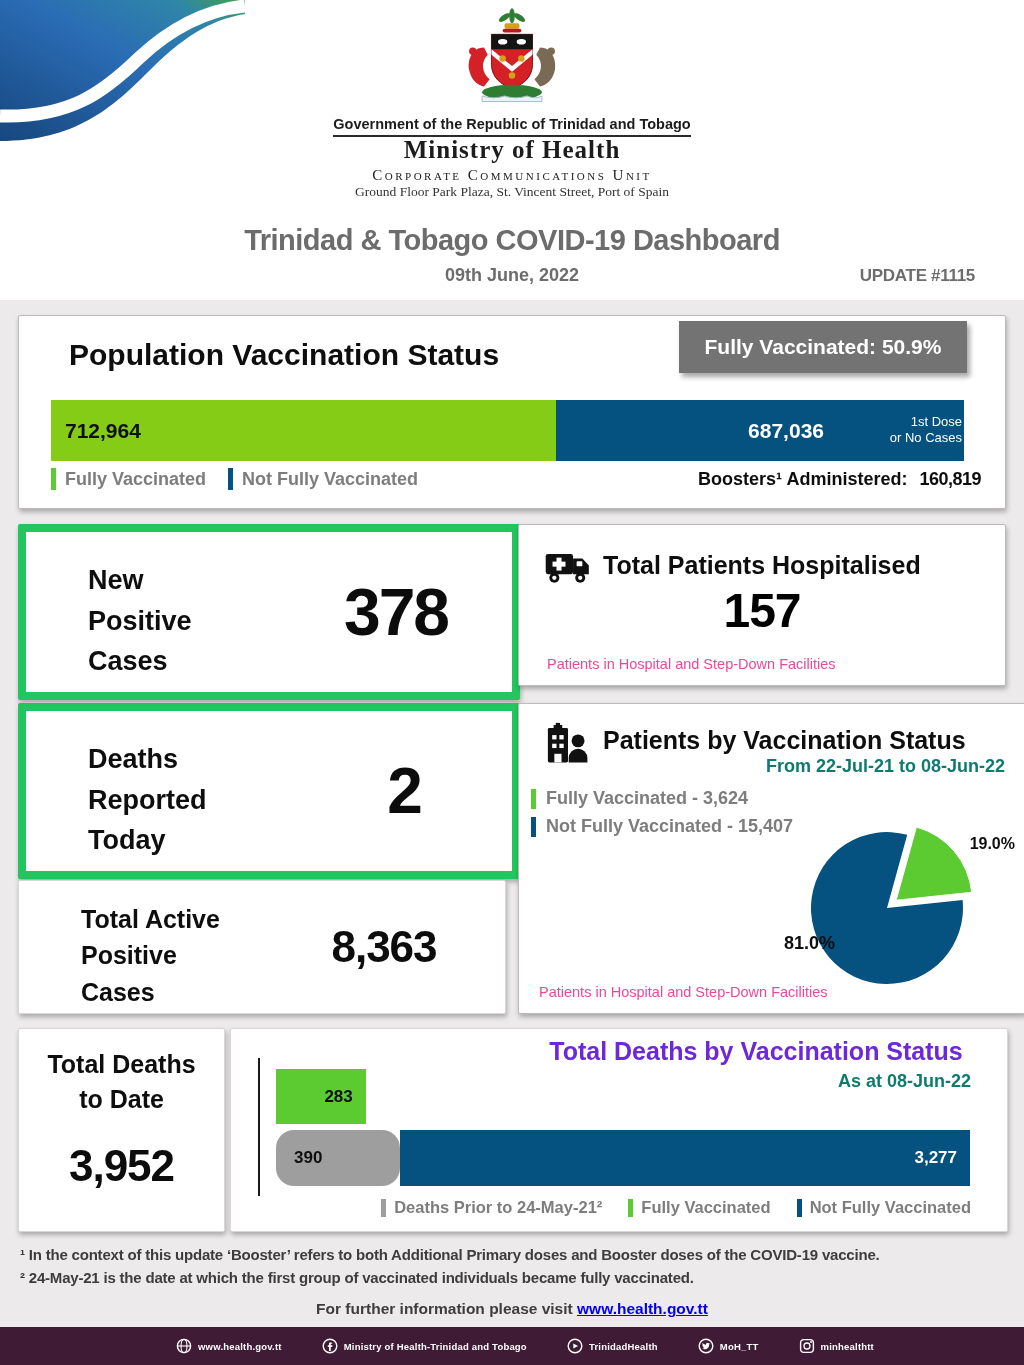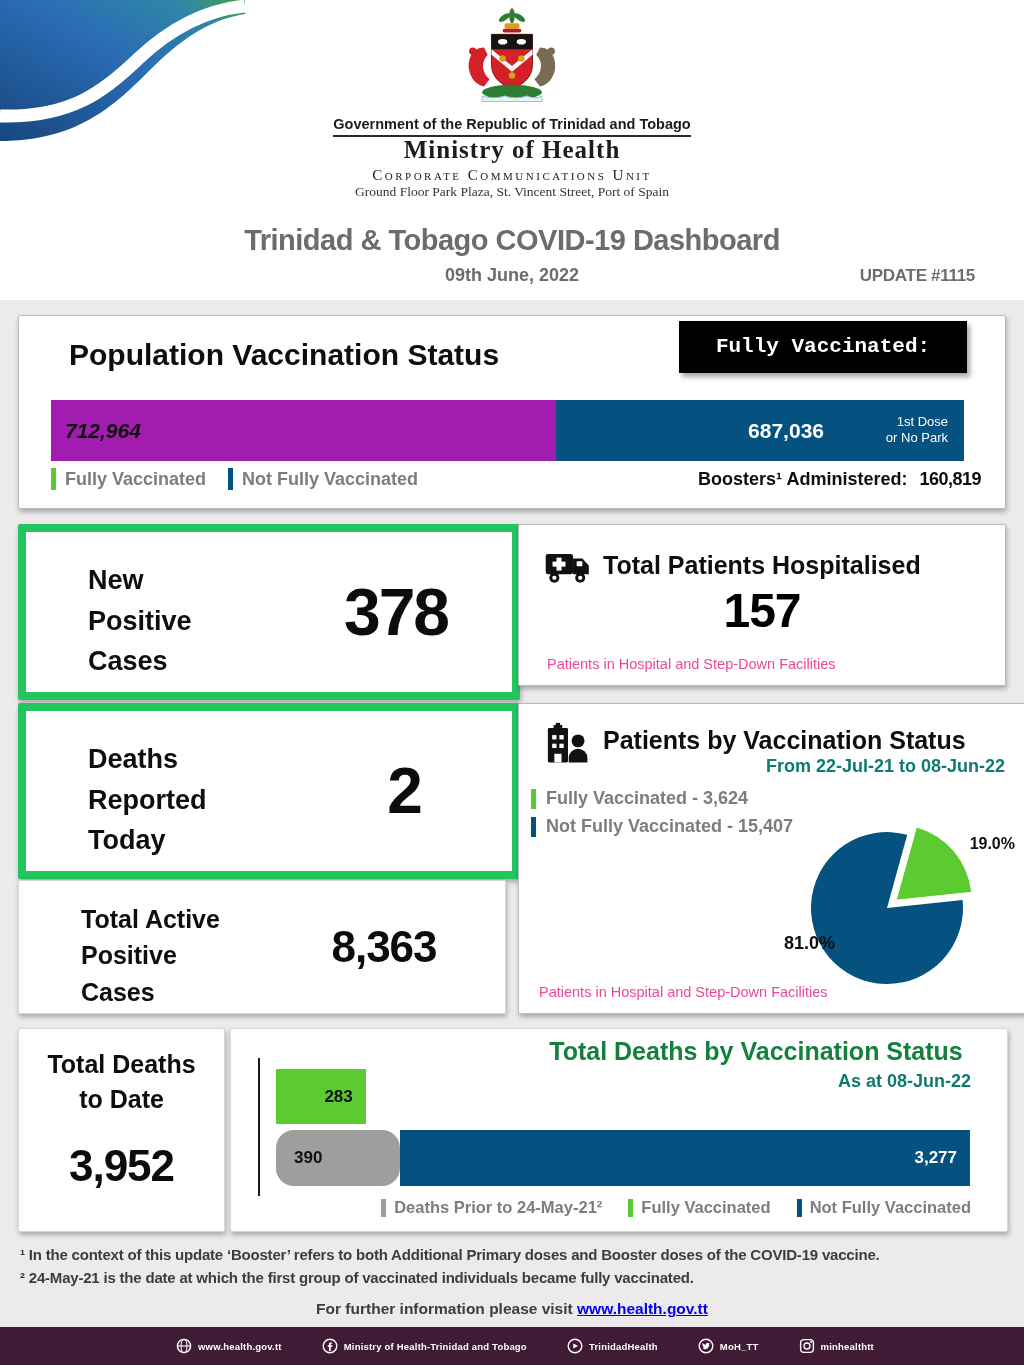--- a/index.html
+++ b/index.html
@@ -27,21 +27,21 @@
   .b-light{border:1px solid #dad7d7;}
 
   
   .pop-card{left:18px;top:315px;width:986px;height:192px;}
   .pop-head{position:absolute;left:42px;top:14px;font-size:30px;font-weight:700;color:#0e0e0e;}
   .badge{position:absolute;left:660px;top:5px;width:288px;height:52px;line-height:52px;text-align:center;color:#fff;font-size:21px;font-weight:700;box-shadow:3px 4px 5px rgba(0,0,0,0.35);}
   .pop-bar{position:absolute;left:32px;top:84px;width:913px;height:61px;display:flex;}
   .seg-green{display:flex;align-items:center;padding-left:14px;box-sizing:border-box;font-size:21px;font-weight:700;color:#101010;}
   .seg-blue{flex:1;position:relative;color:#fff;}
   .seg-blue .count{position:absolute;right:140px;top:50%;transform:translateY(-50%);font-size:21px;font-weight:700;}
-  .dose-note{position:absolute;right:16px;top:50%;transform:translateY(-50%);font-size:13px;text-align:right;line-height:1.3;}
+  .dose-note{position:absolute;right:2px;top:50%;transform:translateY(-50%);font-size:13px;text-align:right;line-height:1.3;}
   .pop-legend{position:absolute;left:32px;top:152px;width:930px;display:flex;align-items:center;}
   .tick{display:inline-block;width:5px;height:22px;margin-right:9px;}
   .leg-label{font-size:18px;font-weight:700;color:#7d7d7d;margin-right:22px;}
   .boosters{margin-left:auto;font-size:18px;font-weight:700;color:#0e0e0e;}
   .boosters .bval{margin-left:12px;letter-spacing:-0.5px;}
 
   
   .stat-label{position:absolute;left:62px;top:28px;font-size:27px;font-weight:700;color:#0e0e0e;line-height:1.5;white-space:pre-line;}
   .stat-value{position:absolute;top:50%;transform:translateY(-50%);font-weight:700;color:#0c0c0c;letter-spacing:-2px;}
   .new-cases{left:18px;top:524px;width:486px;height:160px;}
@@ -69,21 +69,21 @@
   .pct-small{right:10px;top:131px;font-size:16px;}
   .pct-big{left:265px;top:229px;font-size:18px;}
 
   
   .tdeaths{left:18px;top:1028px;width:205px;height:202px;}
   .tdeaths-label{position:absolute;left:0;top:18px;width:100%;text-align:center;font-size:25px;font-weight:700;color:#0e0e0e;line-height:1.4;white-space:pre-line;}
   .tdeaths-value{position:absolute;left:0;top:112px;width:100%;text-align:center;font-size:44px;font-weight:700;color:#0c0c0c;letter-spacing:-1px;}
 
   
   .dchart{left:230px;top:1028px;width:776px;height:202px;}
-  .dchart-title{position:absolute;left:310px;right:36px;top:8px;text-align:center;font-size:25px;font-weight:700;color:#15803d;}
+  .dchart-title{position:absolute;left:310px;right:36px;top:8px;text-align:center;font-size:25px;font-weight:700;color:#6d28d9;}
   .dchart-asat{position:absolute;right:36px;top:42px;font-size:18px;font-weight:700;color:#0f7a6e;}
   .plot{position:absolute;left:27px;top:29px;right:37px;height:140px;}
   .axis{position:absolute;left:0;top:0;width:2px;height:138px;background:#1a1a1a;}
   .brow{position:absolute;left:2px;right:0;display:flex;padding-left:16px;}
   .brow1{top:11px;height:55px;}
   .brow2{top:72px;height:56px;}
   .bar{display:flex;align-items:center;box-sizing:border-box;font-size:17px;font-weight:700;}
   .bar.g{background:#5BCB31;color:#101010;justify-content:flex-end;padding-right:13px;}
   .bar.gr{background:#9E9E9E;color:#101010;padding-left:18px;}
   .bar.bl{background:#05517F;color:#fff;flex:1;justify-content:flex-end;padding-right:13px;}
@@ -155,30 +155,30 @@
   <div class="hline ministry">Ministry of Health</div>
   <div class="hline ccu">Corporate Communications Unit</div>
   <div class="hline addr">Ground Floor Park Plaza, St. Vincent Street, Port of Spain</div>
 
   <div class="main-title">Trinidad &amp; Tobago COVID-19 Dashboard</div>
   <div class="date-line">09th June, 2022</div>
   <div class="update">UPDATE #1115</div>
 
   <section class="card b-mid pop-card">
     <h2 class="pop-head" style="margin:8px">Population Vaccination Status</h2>
-    <div class="badge" id="pv-badge" style="background: #000000; font-family: Liberation Mono, monospace;">Fully Vaccinated: 50.9%</div>
+    <div class="badge" id="pv-badge" style="background: #737373;">Fully Vaccinated: 50.9%</div>
     <div class="pop-bar">
-      <div class="seg-green" id="pop-green" style="background: #a21caf; width: 55.3%; font-style: italic;">
+      <div class="seg-green" id="pop-green" style="background: #84cc16; width: 55.3%;">
         <span>712,964</span>
       </div>
       <div class="seg-blue" id="pop-blue" style="background: rgb(5, 81, 127);">
         <span class="count">687,036</span>
         <span class="dose-note">
           <span style="display:block">1st Dose</span>
-          <span style="display:block">or No Park</span>
+          <span style="display:block">or No Cases</span>
         </span>
       </div>
     </div>
     <div class="pop-legend">
       <span class="tick" id="tick-g1" style="background: rgb(91, 203, 49);"></span>
       <span class="leg-label">Fully Vaccinated</span>
       <span class="tick" id="tick-b1" style="background: rgb(5, 81, 127);"></span>
       <span class="leg-label">Not Fully Vaccinated</span>
       <span class="boosters">
         <span>Boosters¹ Administered:</span><span class="bval">160,819</span>

